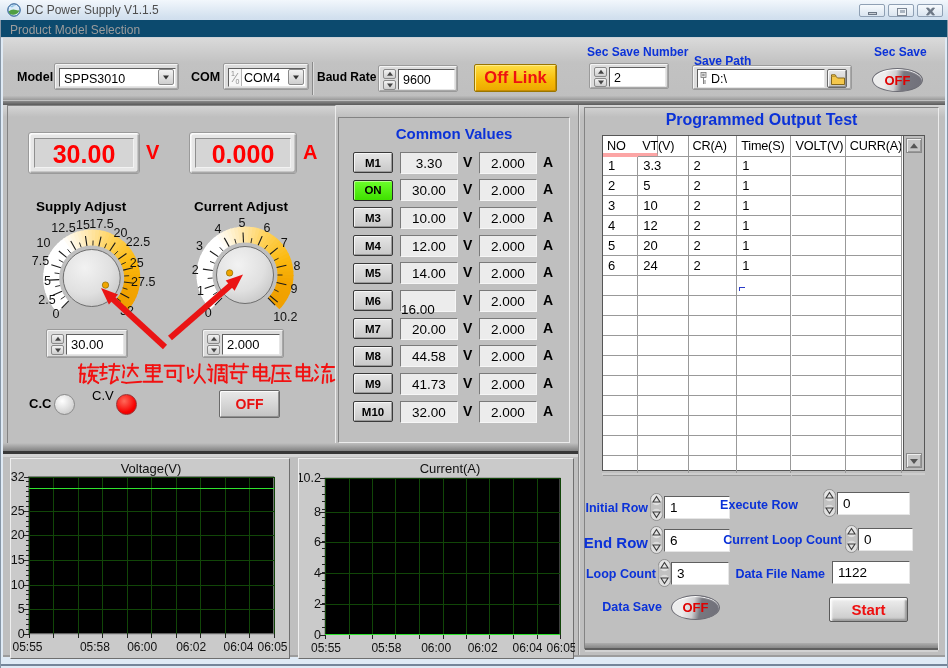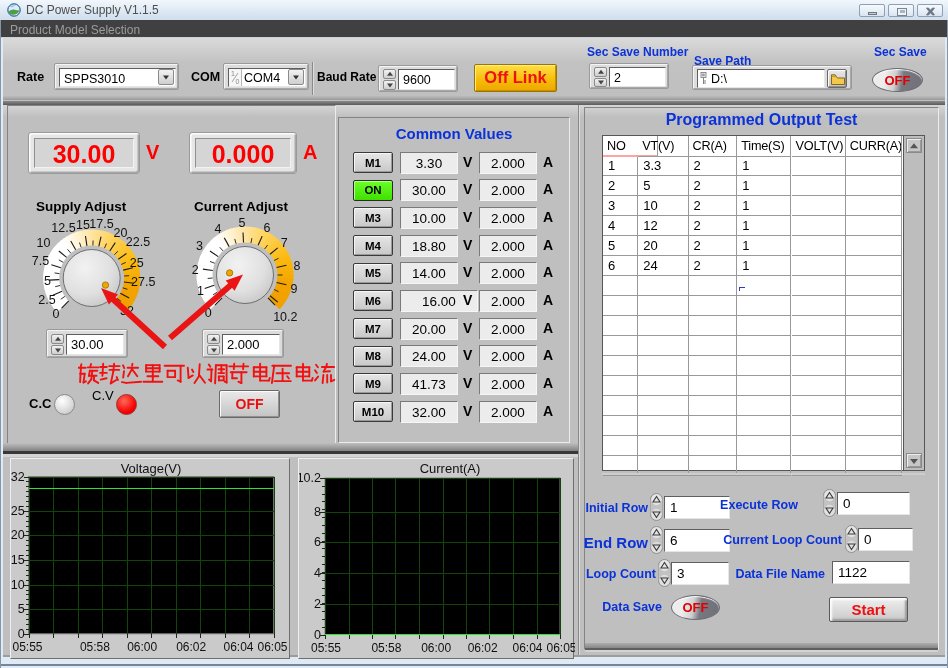--- a/index.html
+++ b/index.html
@@ -30,36 +30,36 @@
     <div class="abs" style="left:888px;top:4px;width:26px;height:13px;background:linear-gradient(#f6fafd,#dbe5f0);border:1px solid #8fa0b4;border-radius:2px">
       <div class="abs" style="left:8px;top:2.5px;width:10px;height:8px;border:1.5px solid #7b8694;background:#eef2f6"></div>
       <div class="abs" style="left:10.5px;top:5px;width:5px;height:3px;background:#aab4c0"></div>
     </div>
     <div class="abs" style="left:917px;top:4px;width:26px;height:13px;background:linear-gradient(#f6fafd,#dbe5f0);border:1px solid #8fa0b4;border-radius:2px">
       <svg class="abs" style="left:7px;top:1px" width="11" height="11" viewBox="0 0 11 11">
         <path d="M1.5,2 L4,5.5 L1.5,9 L3.5,9 L5.5,6.8 L7.5,9 L9.5,9 L7,5.5 L9.5,2 L7.5,2 L5.5,4.2 L3.5,2 Z" fill="#6b7684" stroke="#6b7684" stroke-width="0.8"></path>
       </svg>
     </div>
   </div>
-<div class="abs" style="left:1px;top:20px;width:946px;height:18px;background:#404040;border-bottom:1px solid #cdd2d8">
+<div class="abs" style="left:1px;top:20px;width:946px;height:18px;background:#0c4a6e;border-bottom:1px solid #cdd2d8">
     <div class="abs" style="left:9px;top:3px;font-size:12px;color:#9c9c9c">Product Model Selection</div>
   </div>
 <div class="abs" style="left:0;top:20px;width:1px;height:648px;background:#8696a6"></div>
 <div class="abs" style="left:1px;top:38px;width:2px;height:619px;background:#dfeaf5"></div>
 <div class="abs" style="left:947px;top:20px;width:1px;height:648px;background:#8696a6"></div>
 <div class="abs" style="left:945px;top:38px;width:2px;height:619px;background:#dfeaf5"></div>
 <div class="abs" style="left:1px;top:657px;width:946px;height:11px;background:#dfeaf5"></div>
 <div class="abs" style="left:1px;top:664px;width:946px;height:2px;background:#74859a"></div>
 <div class="abs" style="left:3px;top:38px;width:942px;height:62px;background:linear-gradient(#dadada,#c2c2c2 40%,#bfbfbf)"></div>
 <div class="abs" style="left:3px;top:96px;width:942px;height:4px;background:linear-gradient(#bcbcbc,#9a9a9a)"></div>
 <div class="abs" style="left:3px;top:100.5px;width:942px;height:4px;background:linear-gradient(#8a8a8a,#5a5a5a)"></div>
 <div class="abs" style="left:3px;top:105px;width:942px;height:12px;background:linear-gradient(#d6d6d6,#bfbfbf)"></div>
 <div class="abs" style="left:312px;top:62px;width:1px;height:33px;background:#8a8a8a"></div>
 <div class="abs" style="left:313px;top:62px;width:1px;height:33px;background:#dcdcdc"></div>
-<div class="abs" style="left:17px;top:70px;font-size:12.5px;font-weight:bold">Rate</div>
+<div class="abs" style="left:17px;top:70px;font-size:12.5px;font-weight:bold">Model</div>
 <div class="abs ctlframe" style="left:54px;top:63px;width:125px;height:27px">
     <div class="abs whitefield" style="left:4px;top:4px;width:117px;height:19px;font-size:12.5px;padding:2.5px 0 0 4px">SPPS3010</div>
     <div class="abs spbtn" style="left:103px;top:5px;width:16px;height:16px">
       <div class="tri-d" style="border-left-width:3px;border-right-width:3px;border-top-width:4px;border-top-color:#333"></div>
     </div>
   </div>
 <div class="abs" style="left:191px;top:70px;font-size:12.5px;font-weight:bold">COM</div>
 <div class="abs ctlframe" style="left:223px;top:63px;width:86px;height:27px">
     <div class="abs whitefield" style="left:4px;top:4px;width:78px;height:19px"></div>
     <div class="abs" style="left:5px;top:5px;width:13px;height:17px;border-right:1px solid #b5b5b5;background:#f6f6f6"></div>
@@ -508,60 +508,60 @@
 <div class="abs grayfield" style="left:400px;top:179.2px;width:58px;height:22px;text-align:center;font-size:13.5px;padding-top:3px">30.00</div>
 <div class="abs" style="left:463px;top:181.2px;font-size:14px;font-weight:600">V</div>
 <div class="abs grayfield" style="left:479px;top:179.2px;width:58px;height:22px;text-align:center;font-size:13.5px;padding-top:3px">2.000</div>
 <div class="abs" style="left:543px;top:181.2px;font-size:14px;font-weight:600">A</div>
 <div class="abs" style="left:353px;top:207.4px;width:40px;height:21px;background:linear-gradient(#e6e6e6,#c8c8c8);border:1px solid #3a3a3a;box-shadow:inset 1px 1px 0 #f6f6f6,inset -1px -1px 0 #9a9a9a;border-radius:2px;text-align:center;font-size:11.5px;font-weight:600;padding-top:3.5px">M3</div>
 <div class="abs grayfield" style="left:400px;top:206.9px;width:58px;height:22px;text-align:center;font-size:13.5px;padding-top:3px">10.00</div>
 <div class="abs" style="left:463px;top:208.9px;font-size:14px;font-weight:600">V</div>
 <div class="abs grayfield" style="left:479px;top:206.9px;width:58px;height:22px;text-align:center;font-size:13.5px;padding-top:3px">2.000</div>
 <div class="abs" style="left:543px;top:208.9px;font-size:14px;font-weight:600">A</div>
 <div class="abs" style="left:353px;top:235.0px;width:40px;height:21px;background:linear-gradient(#e6e6e6,#c8c8c8);border:1px solid #3a3a3a;box-shadow:inset 1px 1px 0 #f6f6f6,inset -1px -1px 0 #9a9a9a;border-radius:2px;text-align:center;font-size:11.5px;font-weight:600;padding-top:3.5px">M4</div>
-<div class="abs grayfield" style="left:400px;top:234.5px;width:58px;height:22px;text-align:center;font-size:13.5px;padding-top:3px">18.80</div>
+<div class="abs grayfield" style="left:400px;top:234.5px;width:58px;height:22px;text-align:center;font-size:13.5px;padding-top:3px">12.00</div>
 <div class="abs" style="left:463px;top:236.5px;font-size:14px;font-weight:600">V</div>
 <div class="abs grayfield" style="left:479px;top:234.5px;width:58px;height:22px;text-align:center;font-size:13.5px;padding-top:3px">2.000</div>
 <div class="abs" style="left:543px;top:236.5px;font-size:14px;font-weight:600">A</div>
 <div class="abs" style="left:353px;top:262.7px;width:40px;height:21px;background:linear-gradient(#e6e6e6,#c8c8c8);border:1px solid #3a3a3a;box-shadow:inset 1px 1px 0 #f6f6f6,inset -1px -1px 0 #9a9a9a;border-radius:2px;text-align:center;font-size:11.5px;font-weight:600;padding-top:3.5px">M5</div>
 <div class="abs grayfield" style="left:400px;top:262.2px;width:58px;height:22px;text-align:center;font-size:13.5px;padding-top:3px">14.00</div>
 <div class="abs" style="left:463px;top:264.2px;font-size:14px;font-weight:600">V</div>
 <div class="abs grayfield" style="left:479px;top:262.2px;width:58px;height:22px;text-align:center;font-size:13.5px;padding-top:3px">2.000</div>
 <div class="abs" style="left:543px;top:264.2px;font-size:14px;font-weight:600">A</div>
 <div class="abs" style="left:353px;top:290.4px;width:40px;height:21px;background:linear-gradient(#e6e6e6,#c8c8c8);border:1px solid #3a3a3a;box-shadow:inset 1px 1px 0 #f6f6f6,inset -1px -1px 0 #9a9a9a;border-radius:2px;text-align:center;font-size:11.5px;font-weight:600;padding-top:3.5px">M6</div>
-<div class="abs grayfield" style="left:400px;top:289.9px;width:78px;height:22px;text-align:center;font-size:13.5px;padding-top:3px">16.00</div>
+<div class="abs grayfield" style="left:400px;top:289.9px;width:56px;height:22px;font-size:13.5px;padding-top:11px">16.00</div>
 <div class="abs" style="left:463px;top:291.9px;font-size:14px;font-weight:600">V</div>
 <div class="abs grayfield" style="left:479px;top:289.9px;width:58px;height:22px;text-align:center;font-size:13.5px;padding-top:3px">2.000</div>
 <div class="abs" style="left:543px;top:291.9px;font-size:14px;font-weight:600">A</div>
 <div class="abs" style="left:353px;top:318.1px;width:40px;height:21px;background:linear-gradient(#e6e6e6,#c8c8c8);border:1px solid #3a3a3a;box-shadow:inset 1px 1px 0 #f6f6f6,inset -1px -1px 0 #9a9a9a;border-radius:2px;text-align:center;font-size:11.5px;font-weight:600;padding-top:3.5px">M7</div>
 <div class="abs grayfield" style="left:400px;top:317.6px;width:58px;height:22px;text-align:center;font-size:13.5px;padding-top:3px">20.00</div>
 <div class="abs" style="left:463px;top:319.6px;font-size:14px;font-weight:600">V</div>
 <div class="abs grayfield" style="left:479px;top:317.6px;width:58px;height:22px;text-align:center;font-size:13.5px;padding-top:3px">2.000</div>
 <div class="abs" style="left:543px;top:319.6px;font-size:14px;font-weight:600">A</div>
 <div class="abs" style="left:353px;top:345.8px;width:40px;height:21px;background:linear-gradient(#e6e6e6,#c8c8c8);border:1px solid #3a3a3a;box-shadow:inset 1px 1px 0 #f6f6f6,inset -1px -1px 0 #9a9a9a;border-radius:2px;text-align:center;font-size:11.5px;font-weight:600;padding-top:3.5px">M8</div>
-<div class="abs grayfield" style="left:400px;top:345.3px;width:58px;height:22px;text-align:center;font-size:13.5px;padding-top:3px">24.00</div>
+<div class="abs grayfield" style="left:400px;top:345.3px;width:58px;height:22px;text-align:center;font-size:13.5px;padding-top:3px">44.58</div>
 <div class="abs" style="left:463px;top:347.3px;font-size:14px;font-weight:600">V</div>
 <div class="abs grayfield" style="left:479px;top:345.3px;width:58px;height:22px;text-align:center;font-size:13.5px;padding-top:3px">2.000</div>
 <div class="abs" style="left:543px;top:347.3px;font-size:14px;font-weight:600">A</div>
 <div class="abs" style="left:353px;top:373.4px;width:40px;height:21px;background:linear-gradient(#e6e6e6,#c8c8c8);border:1px solid #3a3a3a;box-shadow:inset 1px 1px 0 #f6f6f6,inset -1px -1px 0 #9a9a9a;border-radius:2px;text-align:center;font-size:11.5px;font-weight:600;padding-top:3.5px">M9</div>
 <div class="abs grayfield" style="left:400px;top:372.9px;width:58px;height:22px;text-align:center;font-size:13.5px;padding-top:3px">41.73</div>
 <div class="abs" style="left:463px;top:374.9px;font-size:14px;font-weight:600">V</div>
 <div class="abs grayfield" style="left:479px;top:372.9px;width:58px;height:22px;text-align:center;font-size:13.5px;padding-top:3px">2.000</div>
 <div class="abs" style="left:543px;top:374.9px;font-size:14px;font-weight:600">A</div>
 <div class="abs" style="left:353px;top:401.1px;width:40px;height:21px;background:linear-gradient(#e6e6e6,#c8c8c8);border:1px solid #3a3a3a;box-shadow:inset 1px 1px 0 #f6f6f6,inset -1px -1px 0 #9a9a9a;border-radius:2px;text-align:center;font-size:11.5px;font-weight:600;padding-top:3.5px">M10</div>
 <div class="abs grayfield" style="left:400px;top:400.6px;width:58px;height:22px;text-align:center;font-size:13.5px;padding-top:3px">32.00</div>
 <div class="abs" style="left:463px;top:402.6px;font-size:14px;font-weight:600">V</div>
 <div class="abs grayfield" style="left:479px;top:400.6px;width:58px;height:22px;text-align:center;font-size:13.5px;padding-top:3px">2.000</div>
 <div class="abs" style="left:543px;top:402.6px;font-size:14px;font-weight:600">A</div>
 <div class="abs" style="left:578px;top:105px;width:1px;height:552px;background:#8a8a8a"></div>
 <div class="abs" style="left:579px;top:105px;width:1px;height:552px;background:#dcdcdc"></div>
 <div class="abs sunkpanel" style="left:584px;top:107px;width:355px;height:543px"></div>
 <div class="abs blue" style="left:584px;top:111px;width:355px;text-align:center;font-size:16px">Programmed Output Test</div>
 <div class="abs" style="left:602px;top:135px;width:323px;height:336px;border:1px solid #565656;background:#fff">
-    <div class="abs" style="left:0.0px;top:0;width:55px;height:20.5px;border-right:1px solid #999;border-bottom:2px solid #fca5a5;font-size:12.7px;padding:2.5px 0 0 4px;letter-spacing:-0.2px;white-space:nowrap;overflow:hidden">NO</div>
+    <div class="abs" style="left:0.0px;top:0;width:55px;height:20.5px;border-right:1px solid #999;border-bottom:4px solid #fca5a5;font-size:12.7px;padding:2.5px 0 0 4px;letter-spacing:-0.2px;white-space:nowrap;overflow:hidden">NO</div>
     <div class="abs" style="left:35.2px;top:0;width:50.4px;height:20.5px;border-right:1px solid #999;border-bottom:1px solid #999;font-size:12.7px;padding:2.5px 0 0 4px;letter-spacing:-0.2px;white-space:nowrap;overflow:hidden">VT(V)</div>
     <div class="abs" style="left:85.6px;top:0;width:48.6px;height:20.5px;border-right:1px solid #999;border-bottom:1px solid #999;font-size:12.7px;padding:2.5px 0 0 4px;letter-spacing:-0.2px;white-space:nowrap;overflow:hidden">CR(A)</div>
     <div class="abs" style="left:134.2px;top:0;width:54.3px;height:20.5px;border-right:1px solid #999;border-bottom:1px solid #999;font-size:12.7px;padding:2.5px 0 0 4px;letter-spacing:-0.2px;white-space:nowrap;overflow:hidden">Time(S)</div>
     <div class="abs" style="left:188.5px;top:0;width:54.3px;height:20.5px;border-right:1px solid #999;border-bottom:1px solid #999;font-size:12.7px;padding:2.5px 0 0 4px;letter-spacing:-0.2px;white-space:nowrap;overflow:hidden">VOLT(V)</div>
     <div class="abs" style="left:242.8px;top:0;width:56.7px;height:20.5px;border-right:1px solid #999;border-bottom:1px solid #999;font-size:12.7px;padding:2.5px 0 0 4px;letter-spacing:-0.2px;white-space:nowrap;overflow:hidden">CURR(A)</div>
     <div class="abs" style="left:0.0px;top:20.50px;width:35.2px;height:19.95px;border-right:1px solid #999;border-bottom:1px solid #999;font-size:13px;padding:1.5px 0 0 5px">1</div>
     <div class="abs" style="left:35.2px;top:20.50px;width:50.4px;height:19.95px;border-right:1px solid #999;border-bottom:1px solid #999;font-size:13px;padding:1.5px 0 0 5px">3.3</div>
     <div class="abs" style="left:85.6px;top:20.50px;width:48.6px;height:19.95px;border-right:1px solid #999;border-bottom:1px solid #999;font-size:13px;padding:1.5px 0 0 5px">2</div>
     <div class="abs" style="left:134.2px;top:20.50px;width:54.3px;height:19.95px;border-right:1px solid #999;border-bottom:1px solid #999;font-size:13px;padding:1.5px 0 0 5px">1</div>
     <div class="abs" style="left:188.5px;top:20.50px;width:54.3px;height:19.95px;border-right:1px solid #999;border-bottom:1px solid #999;font-size:13px;padding:1.5px 0 0 5px"></div>

